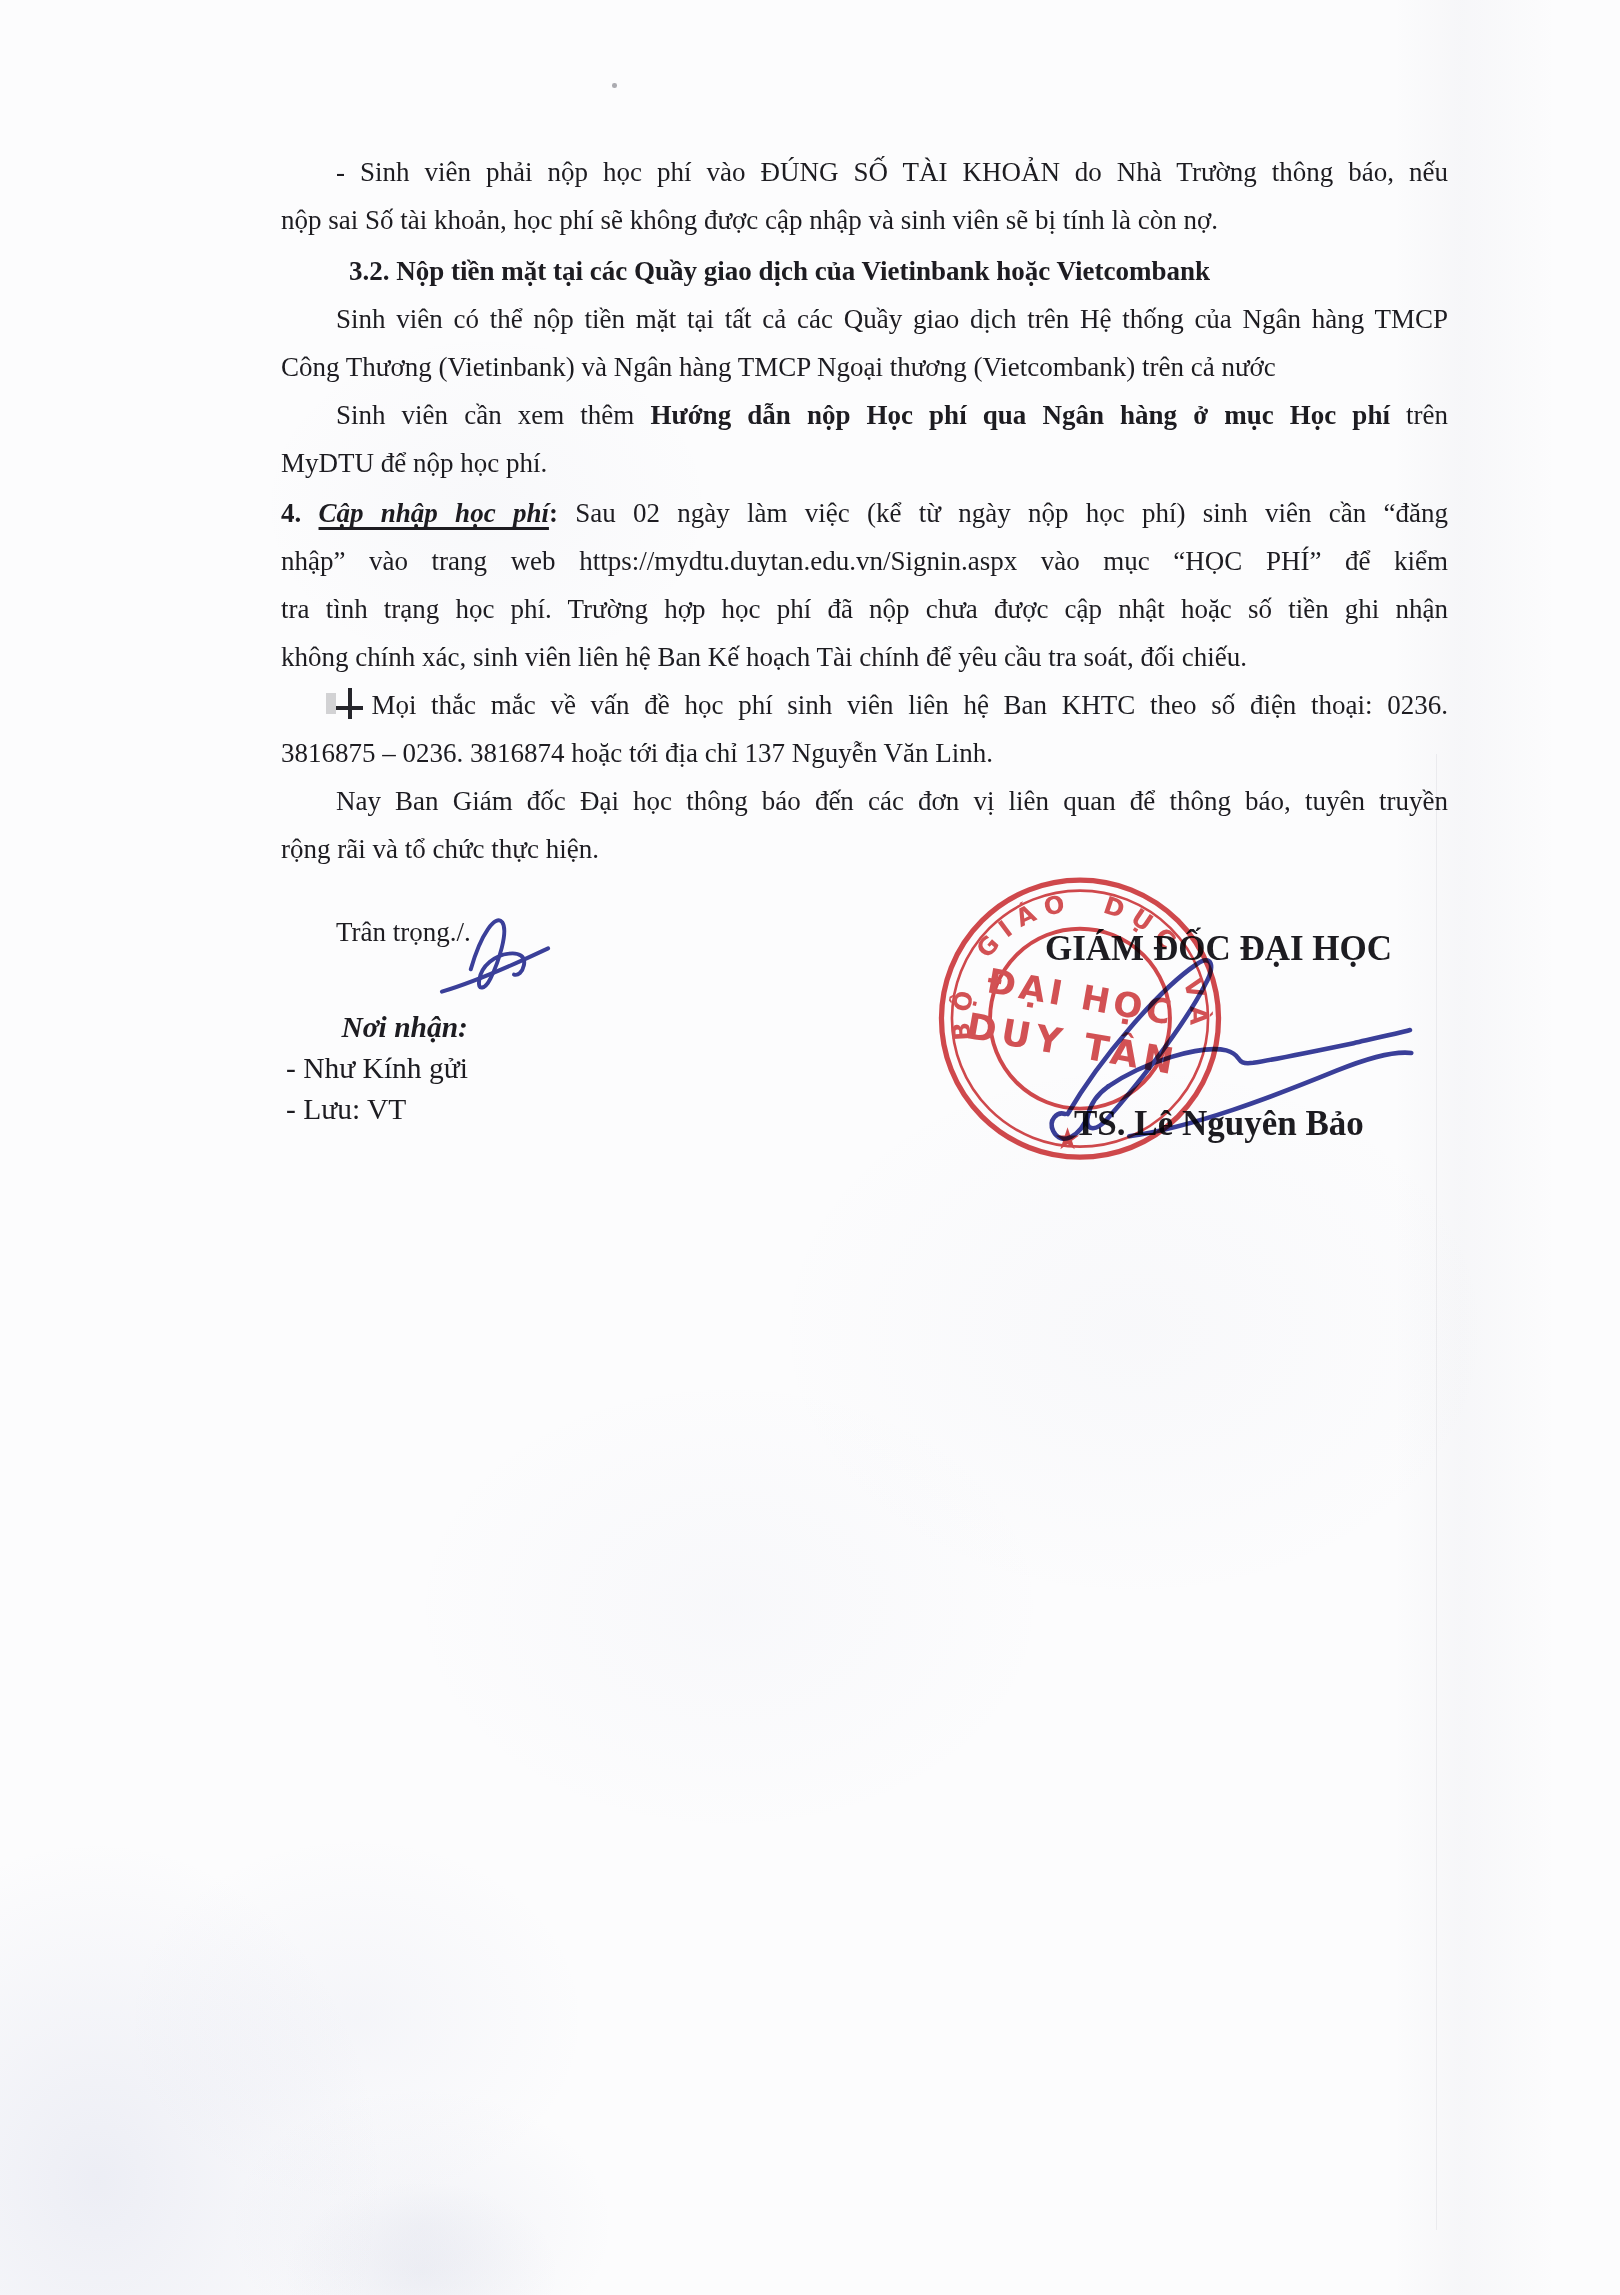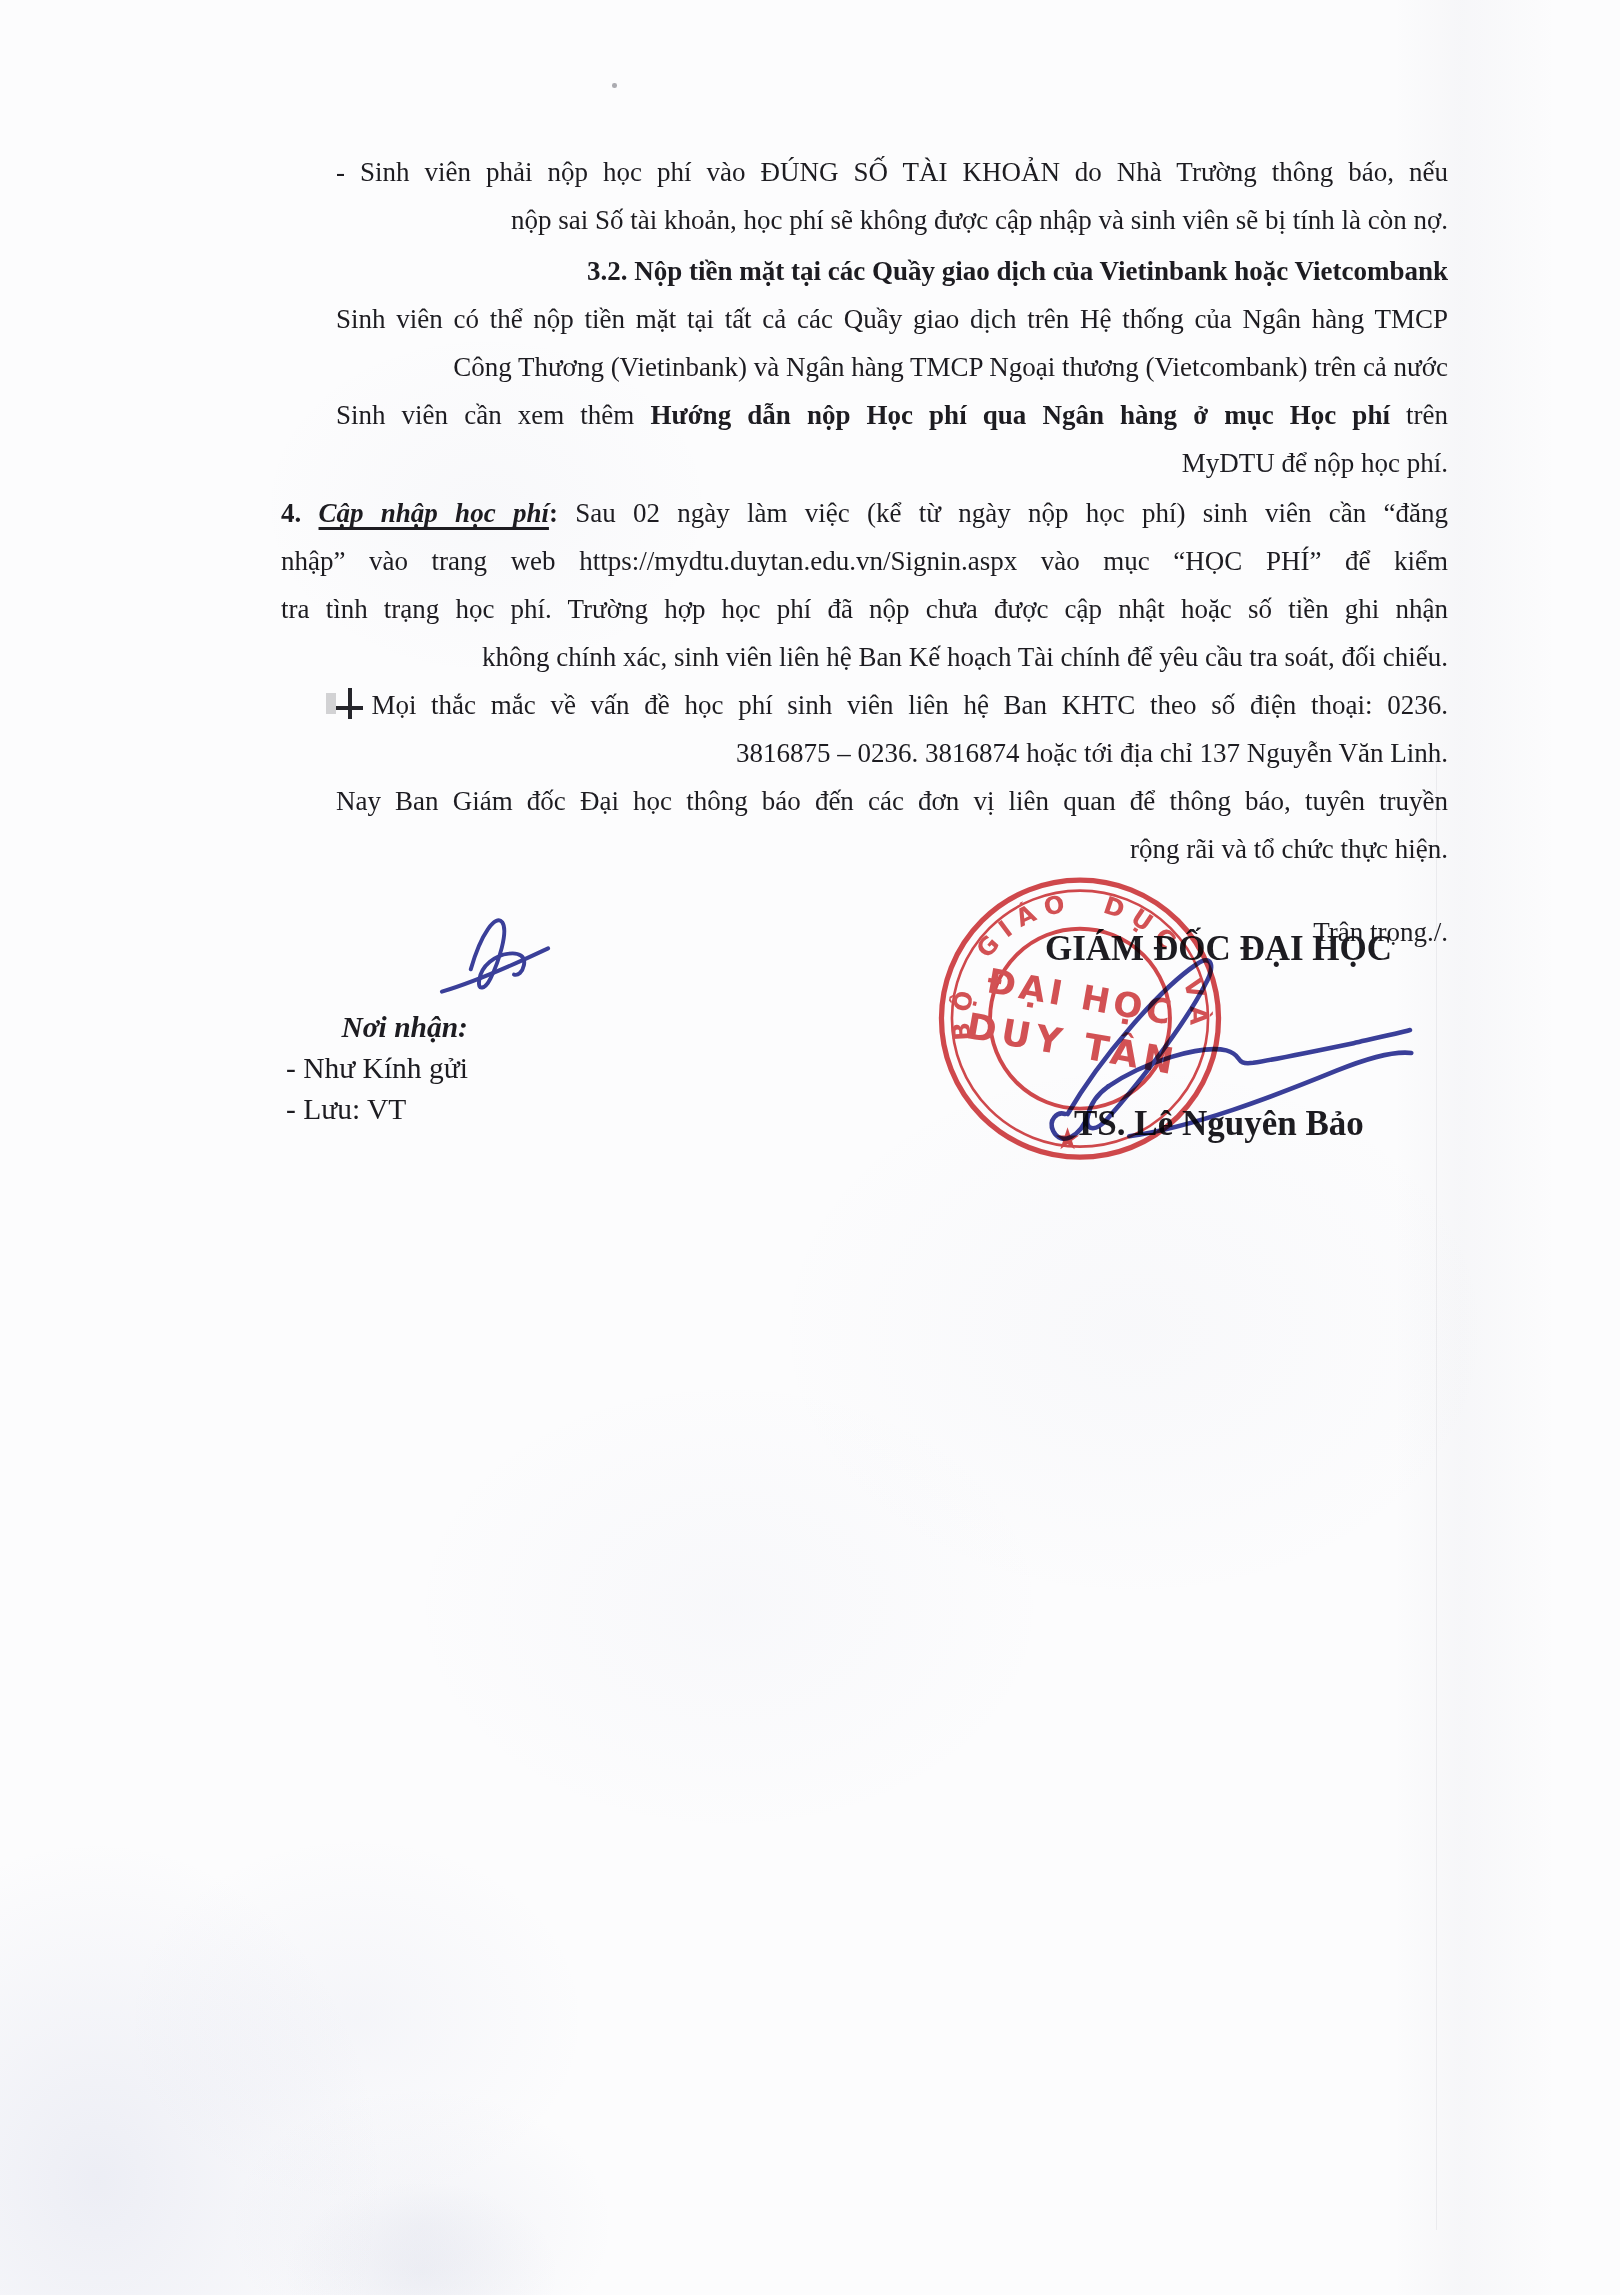--- a/index.html
+++ b/index.html
@@ -32,21 +32,21 @@
 
   
   .doc-body {
     position:absolute; left:281px; top:148px; width:1167px;
     font-size:27px; line-height:48px;
   }
   .para { margin:0; }
   .para.heading { font-weight:bold; margin-top:3.3px; }
   .para.section4 { margin-top:2px; }
   .para.closing { margin-top:35px; }
-  .line { text-align:right; }
+  .line { text-align:left; }
   .line.just { text-align:justify; text-align-last:justify; }
   .seg-b { font-weight:bold; }
   .seg-u { text-decoration:underline; text-decoration-thickness:2.6px; text-underline-offset:4.6px;font-style:italic; }
 
   
   .plus-bullet { display:inline-block; width:27.5px; height:31.5px; position:relative;
     vertical-align:-5.2px; margin-right:7.9px; }
   .plus-bullet i { display:block; position:absolute; }
   .pb-g { left:-10.5px; top:5.2px; width:10.5px; height:21px; background:rgba(125,125,132,0.33); }
   .pb-v { left:11.8px; top:0; width:3.9px; height:31.5px; background:#25252b; }

